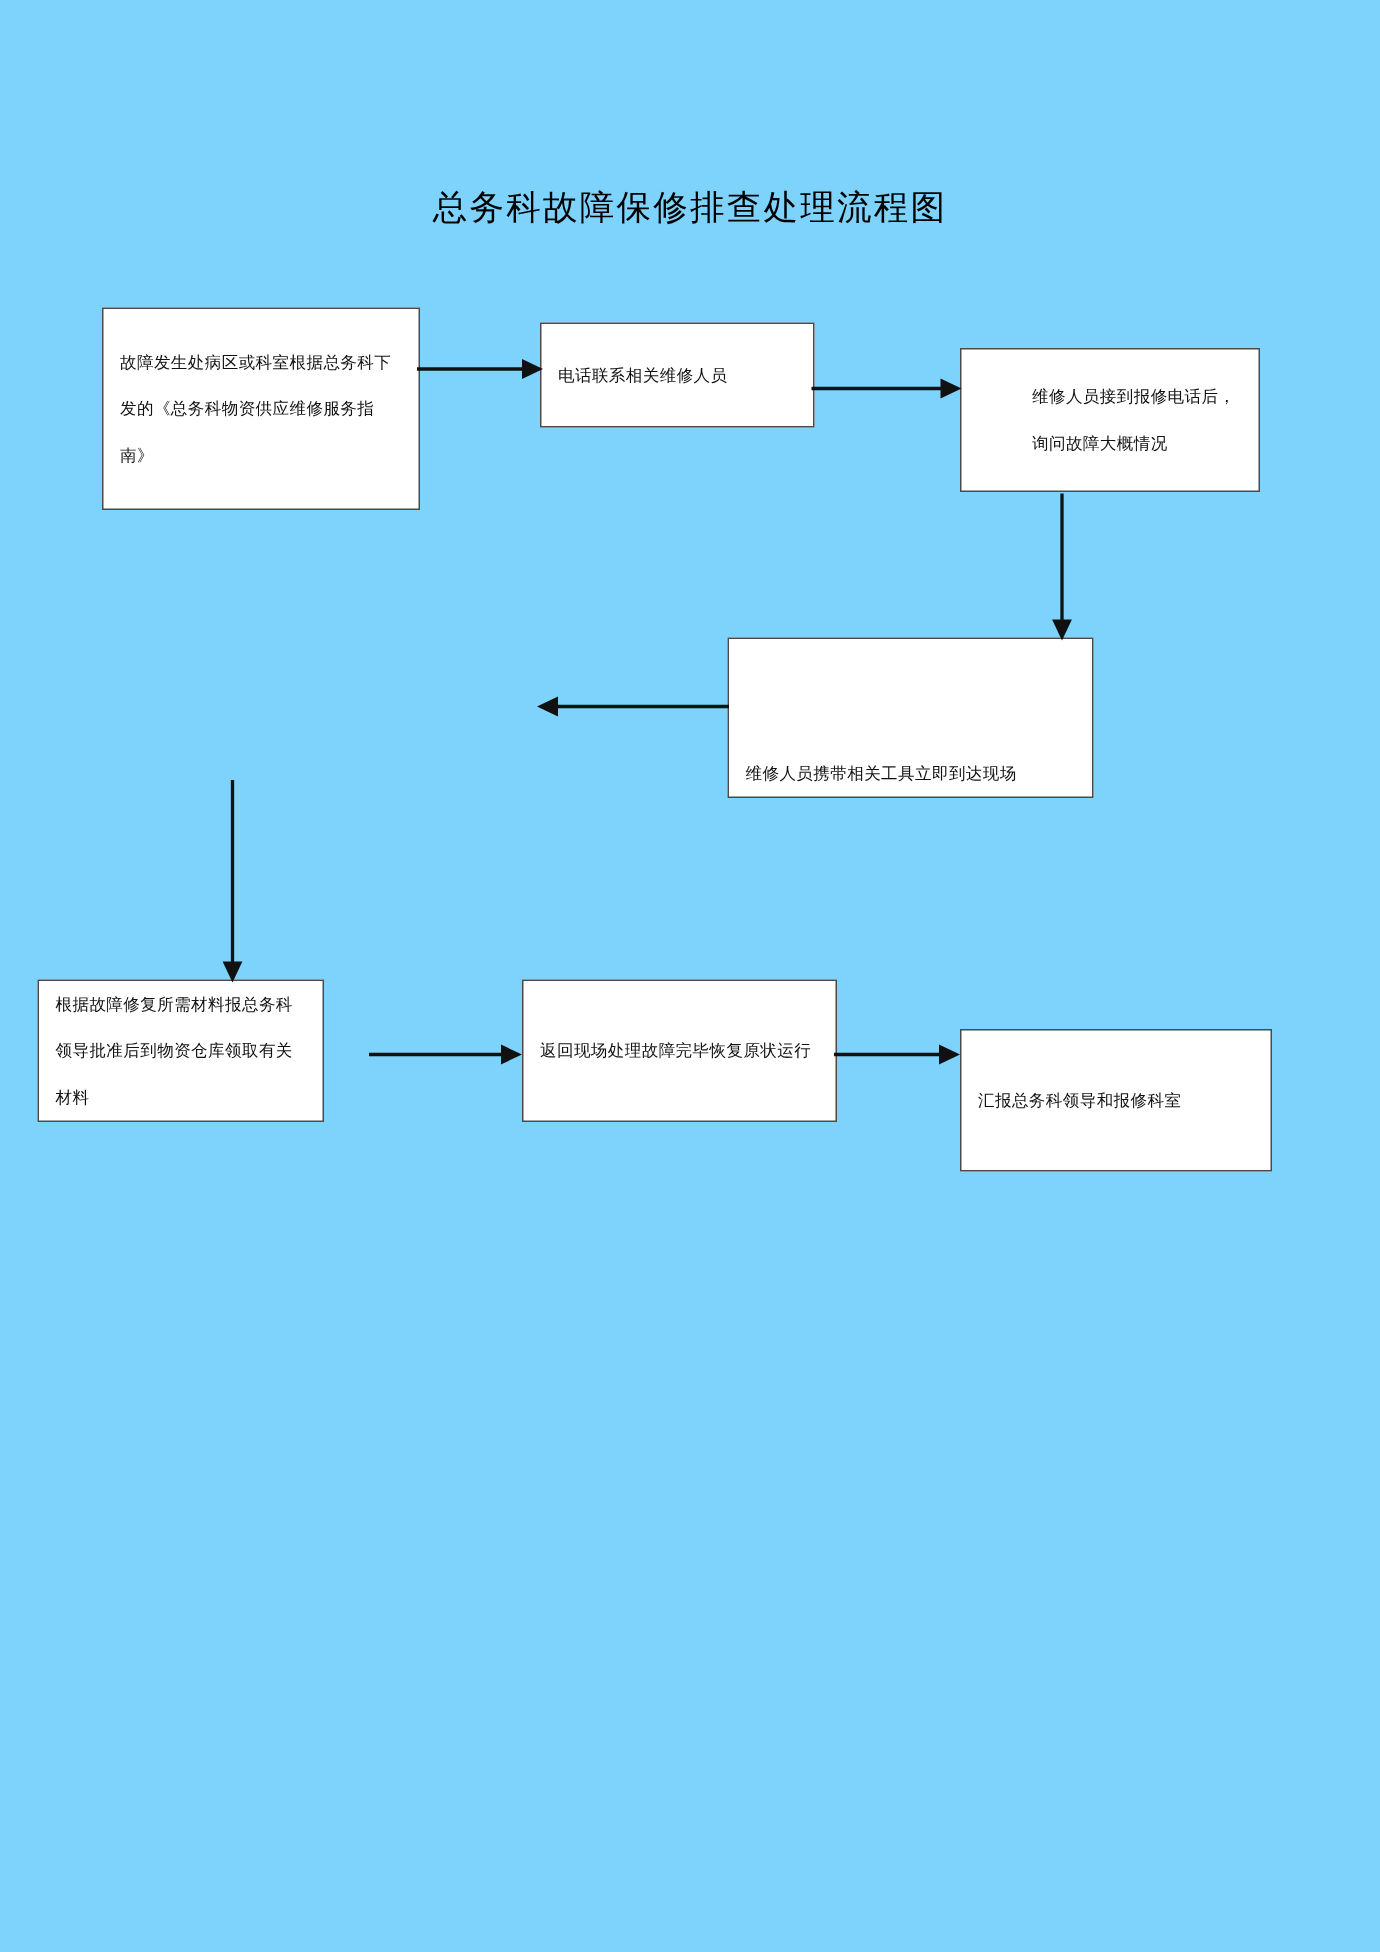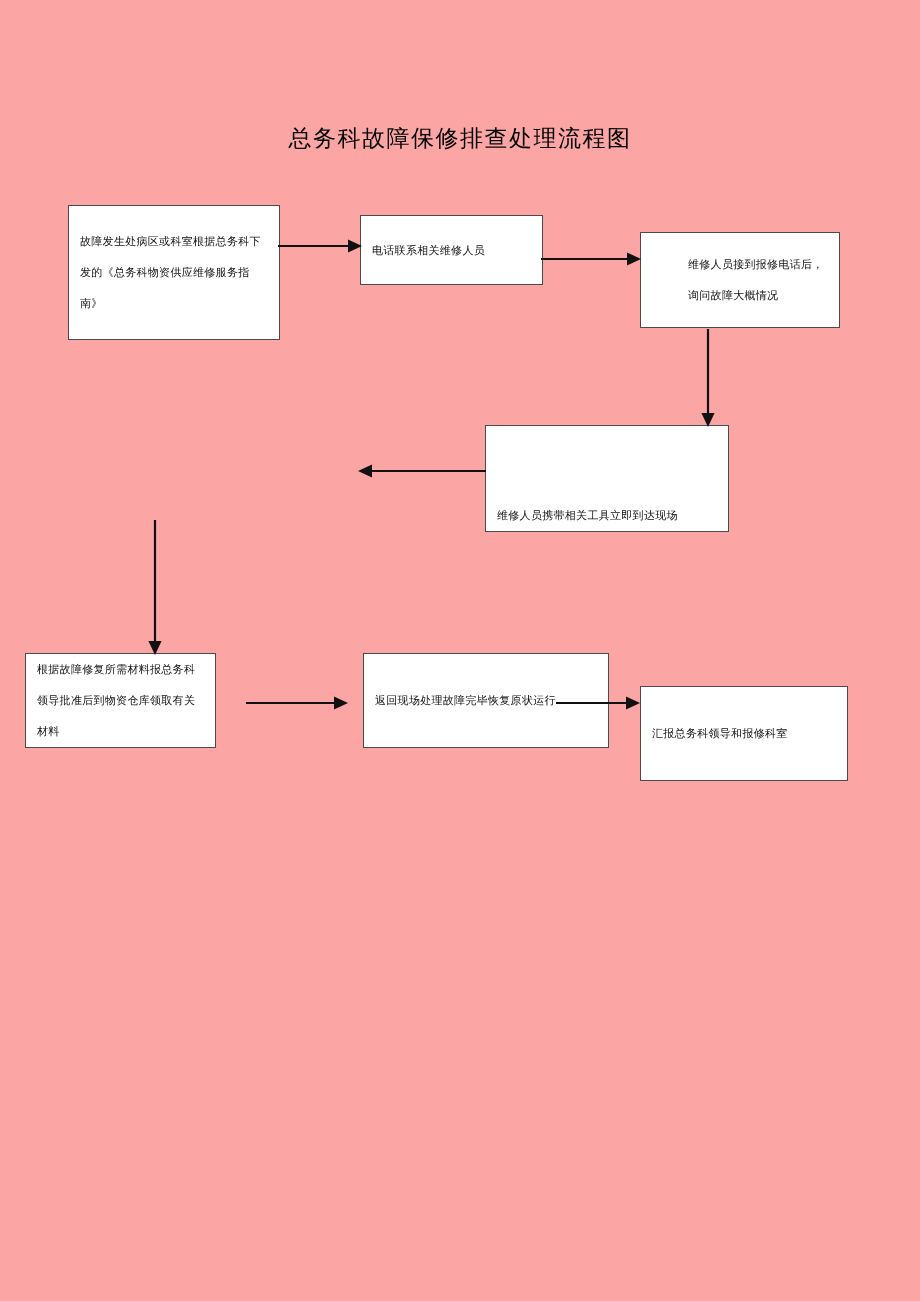--- a/index.html
+++ b/index.html
@@ -9,21 +9,21 @@
     background: #ffffff;
   }
   body {
     font-family: "DejaVu Serif", "Liberation Serif", serif;
     color: #000000;
   }
   #page {
     position: relative;
     width: 920px;
     height: 1301px;
-    background: #fca5a5;
+    background: #7dd3fc;
     overflow: hidden;
   }
   #chart-title {
     position: absolute;
     left: 0;
     top: 123px;
     width: 920px;
     text-align: center;
     font-size: 23px;
     font-family: "DejaVu Sans", "Liberation Sans", sans-serif;
@@ -81,21 +81,21 @@
 
   <div class="node" style="left:485px; top:425px; width:244px; height:107px;align-items:flex-end;">
     <span class="node-label">维修人员携带相关工具立即到达现场</span>
   </div>
 
 
   <div class="node" style="left:25px; top:653px; width:191px; height:95px;">
     <span class="node-label">根据故障修复所需材料报总务科领导批准后到物资仓库领取有关材料</span>
   </div>
 
-  <div class="node" style="left:348px; top:653px; width:246px; height:95px;margin-left:15px;">
+  <div class="node" style="left:348px; top:653px; width:210px; height:95px;">
     <span class="node-label">返回现场处理故障完毕恢复原状运行</span>
   </div>
 
   <div class="node" style="left:640px; top:653px; width:208px; height:95px;margin-top:33px;">
     <span class="node-label">汇报总务科领导和报修科室</span>
   </div>
 
   <div class="connector" style="left:278px; top:233px; width:86px; height:26px;">
     <svg width="86" height="26" viewBox="0 0 86 26" aria-hidden="true">
       <line x1="0" y1="13" x2="74" y2="13" stroke="#111111" stroke-width="2.2"></line>

